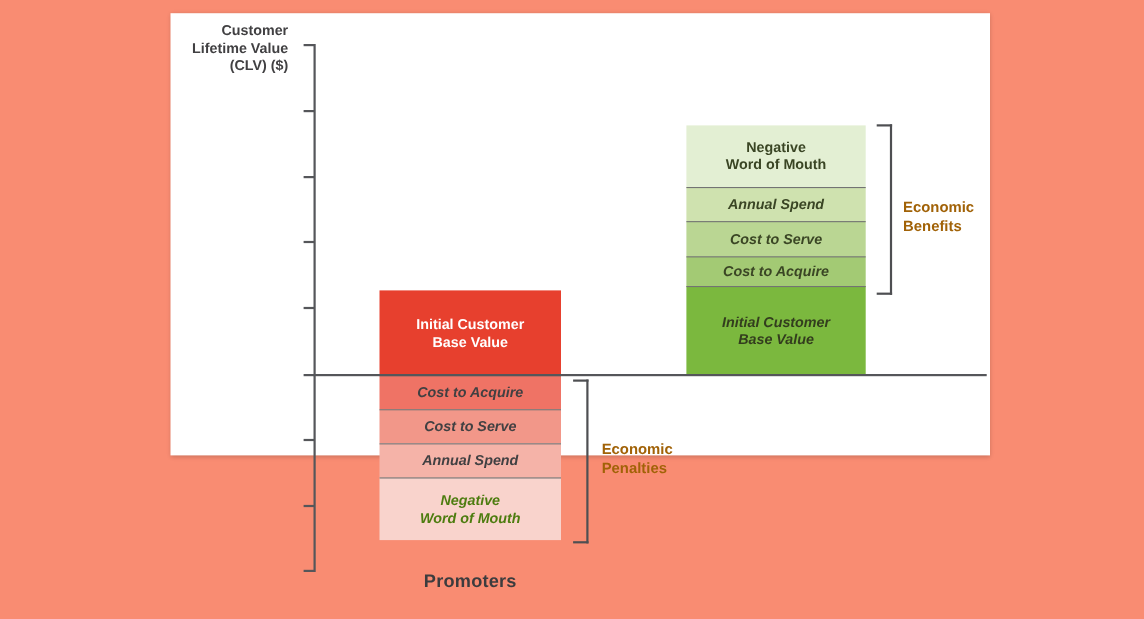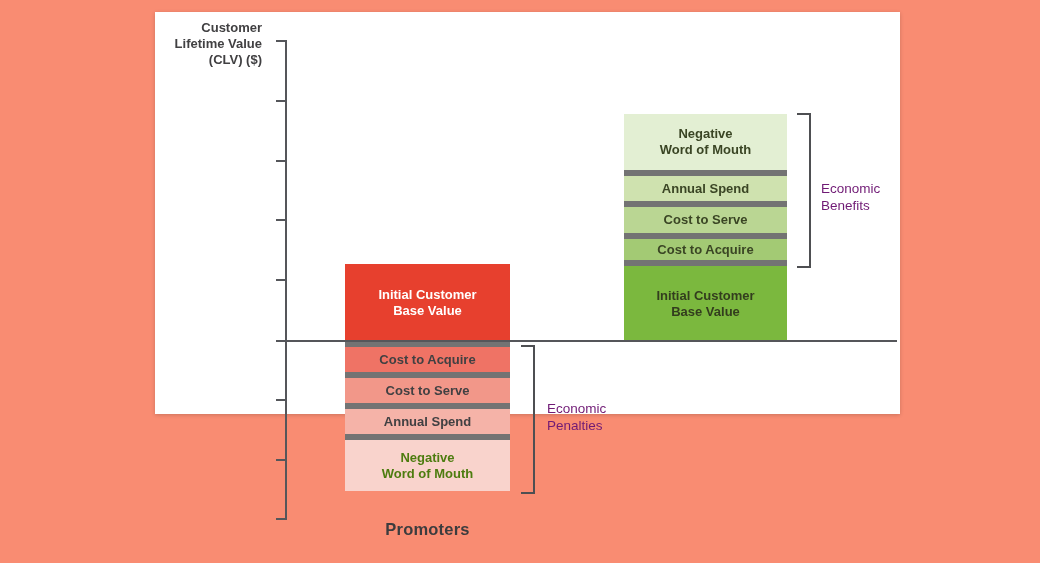--- a/index.html
+++ b/index.html
@@ -21,28 +21,28 @@
   .y-axis { position: absolute; left: 130px; top: 28px; width: 2px; height: 480px; background: #55565A; }
   .tick { position: absolute; left: 121px; width: 10px; height: 2px; background: #55565A; }
   .zero-line { position: absolute; left: 130px; top: 328px; width: 612px; height: 2px; background: #55565A; z-index: 5; }
   .bar-stack { position: absolute; display: flex; flex-direction: column; z-index: 1; }
   .seg {
     box-sizing: border-box; width: 100%;
     display: flex; align-items: center; justify-content: center;
     text-align: center; font-size: 13px; font-weight: bold; line-height: 16px;
     white-space: pre-line;
   }
-  .seg + .seg { border-top: 6px solid #737373; }
+  .seg + .seg { border-top: 1px solid #737373; font-style: italic; }
   .bracket {
     position: absolute; width: 12px;
     border: 2px solid #4E4F52; border-left: none;
   }
   .bracket-label {
-    position: absolute; font-size: 13.5px; font-weight: normal; line-height: 17px;
-    color: #701a75; white-space: pre-line;
+    position: absolute; font-size: 13.5px; font-weight: bold; line-height: 17px;
+    color: #a16207; white-space: pre-line;
   }
   .cat-label {
     position: absolute; top: 508px; text-align: center;
     font-size: 16.5px; font-weight: bold; color: #3C3C3E; letter-spacing: 0.2px;
   }
 </style>
 </head>
 <body>
 
 <div class="page" style="background-color: rgb(249, 140, 114);">

